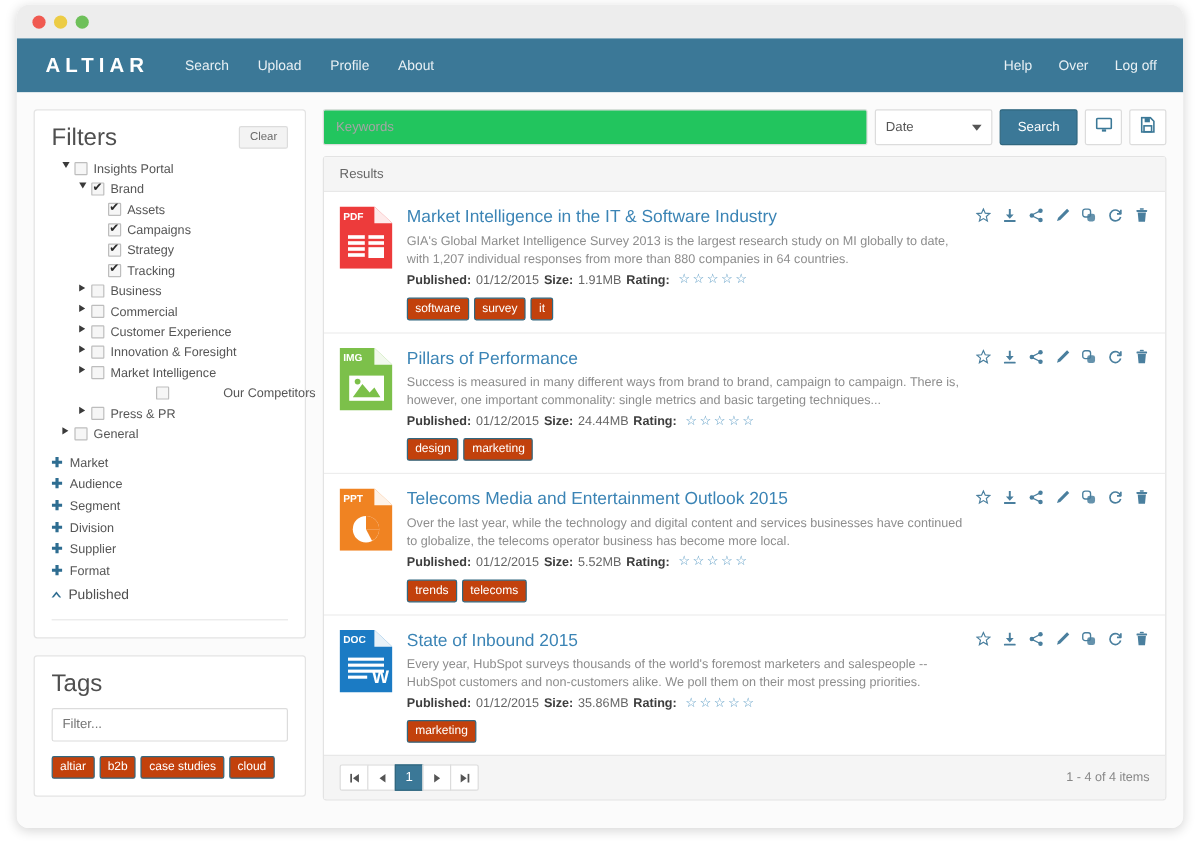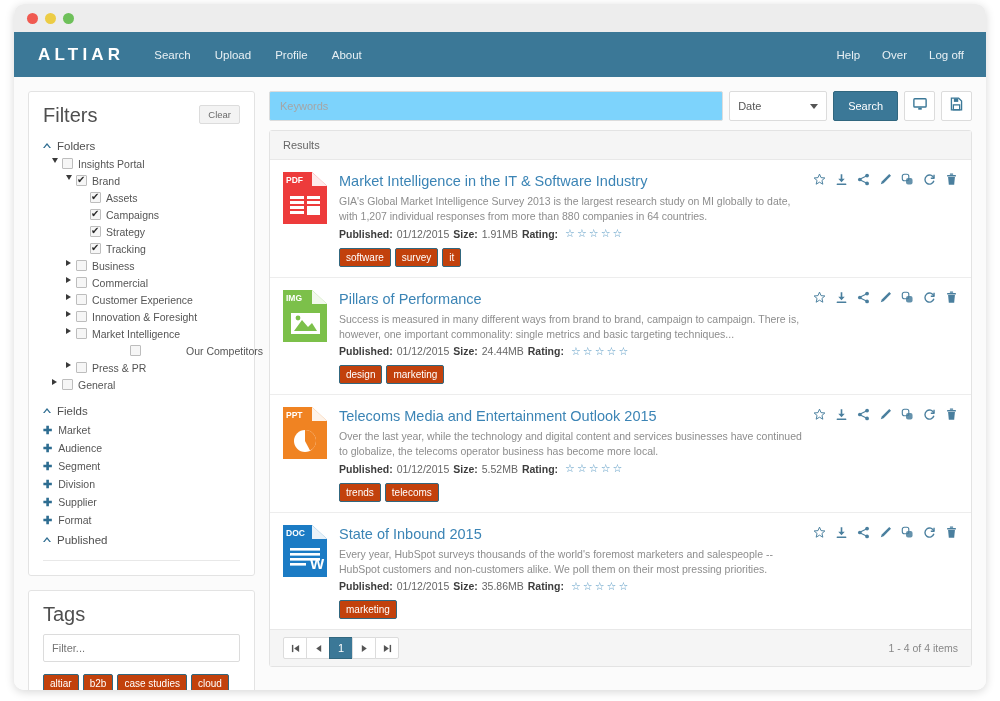--- a/index.html
+++ b/index.html
@@ -206,21 +206,21 @@
     height: 30px;
   }
   .kw-input {
     flex: 1 1 auto;
     border: 1px solid #dcdcdc;
     border-radius: 2px;
     padding: 0 10px;
     font-size: 11px;
     color: #555;
     outline: none;
-    background: #7dd3fc;
+    background: #22c55e;
     font-family: "Liberation Sans", sans-serif;
     margin-right: 6px;
   }
   .kw-input::placeholder { color: #a5a5a5; }
   .sort-select {
     width: 98px;
     border: 1px solid #dcdcdc;
     border-radius: 2px;
     background: #fff;
     font-size: 11px;
@@ -382,24 +382,20 @@
   <div class="page-body">
 
     <div class="sidebar">
 
       <div class="panel filters-panel">
         <div class="panel-head">
           <h2 class="panel-title">Filters</h2>
           <button class="clear-btn">Clear</button>
         </div>
 
-        <div class="section-head">
-          <span class="caret-up"></span>
-          <span>Folders</span>
-        </div>
 
         <div class="tree" id="folder-tree">
             <div class="tree-node" style="padding-left: 6px;">
               <span class="tw">
                 <span class="tri-down"></span>
               </span>
               <span class="cb"></span>
               <span>Insights Portal</span>
             </div>
             <div class="tree-node" style="padding-left: 20px;">
@@ -478,24 +474,20 @@
             </div>
             <div class="tree-node" style="padding-left: 6px;">
               <span class="tw">
                 <span class="tri-right"></span>
               </span>
               <span class="cb"></span>
               <span>General</span>
             </div>
           </div>
 
-        <div class="section-head">
-          <span class="caret-up"></span>
-          <span>Fields</span>
-        </div>
 
         <div id="fields-list">
             <div class="field-row">
               <span class="plus-icon">✚</span>
               <span>Market</span>
             </div>
             <div class="field-row">
               <span class="plus-icon">✚</span>
               <span>Audience</span>
             </div>

